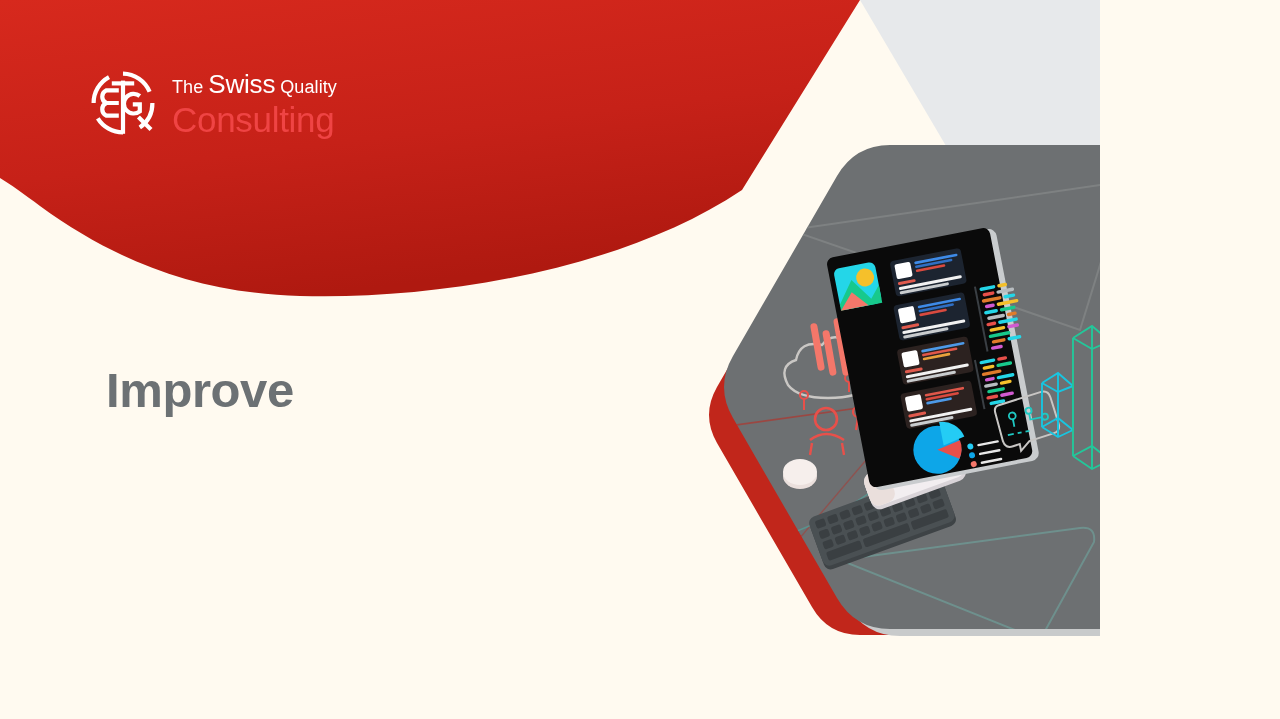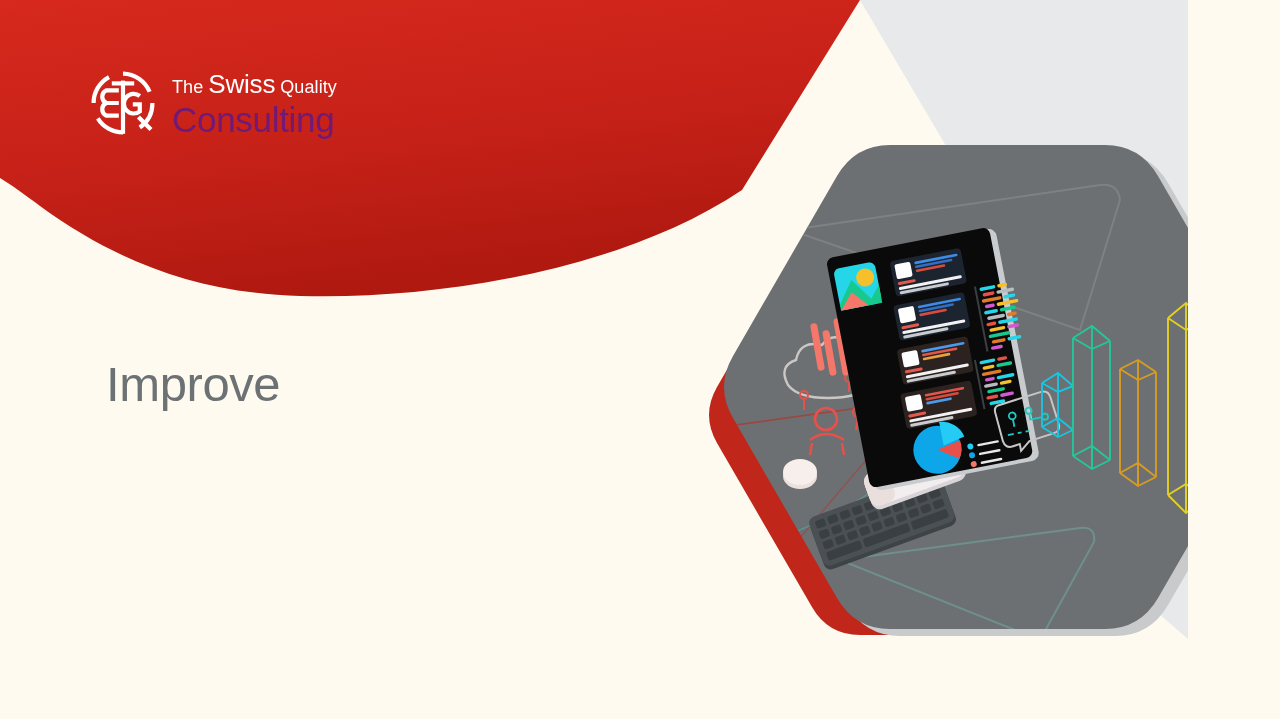--- a/index.html
+++ b/index.html
@@ -2,56 +2,57 @@
 <html><head>
 <meta charset="utf-8">
 <style>
   html,body{margin:0;padding:0;}
   body{
     width:1280px;height:719px;overflow:hidden;
     font-family:"Liberation Sans", sans-serif;
     background:#FFFAF0;
     position:relative;
   }
-  .stage{position:absolute;inset:0;width:1188px;height:719px;overflow:hidden;}
+  .stage{position:absolute;inset:0;width:1100px;height:719px;overflow:hidden;}
   .layer{position:absolute;inset:0;width:1280px;height:719px;}
   svg.layer{display:block;}
 
   
   .logo-block{
     position:absolute;left:88px;top:68px;
     display:flex;align-items:center;gap:14px;
     z-index:40;
   }
   .logo-mark{width:70px;height:70px;flex:0 0 auto;}
   .logo-text{display:flex;flex-direction:column;justify-content:center;line-height:1;}
   .logo-line1{
     color:#ffffff;white-space:nowrap;
     font-size:19px;letter-spacing:.1px;
     display:flex;align-items:baseline;gap:5px;
   }
   .logo-line1 .w-the{font-size:18px;font-weight:400;}
   .logo-line1 .w-swiss{font-size:26px;font-weight:400;letter-spacing:-.2px;text-align:right;}
   .logo-line1 .w-quality{font-size:18px;font-weight:400;margin-top:9px;}
   .logo-line2{
-    color:#701a75;font-size:35px;font-weight:400;
+    color:#ef4444;font-size:35px;font-weight:400;
     letter-spacing:-.3px;margin-top:5px;white-space:nowrap;
   }
 
   
   .headline{
     position:absolute;left:106px;top:358px;z-index:40;
     width:560px;
   }
   .headline .ln{
     display:block;white-space:nowrap;
   }
   .headline .gray{
-    color:#6C7174;font-weight:400;font-size:49px;line-height:53px;
+    color:#6C7174;font-weight:700;font-size:49px;line-height:53px;
     letter-spacing:-.4px;
+    margin-top:6px;
   }
   .headline .red{
     color:#CB2319;font-weight:700;font-size:49px;line-height:55px;
     letter-spacing:-.6px;
   }
 </style>
 </head>
 <body>
 
 <div class="stage">

